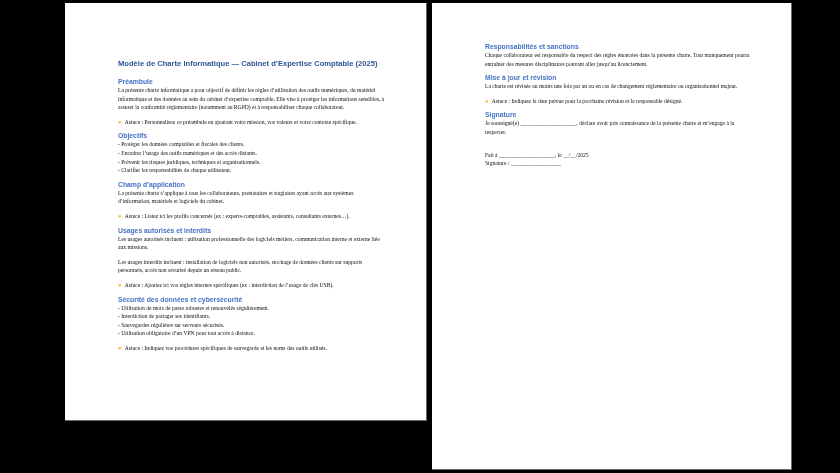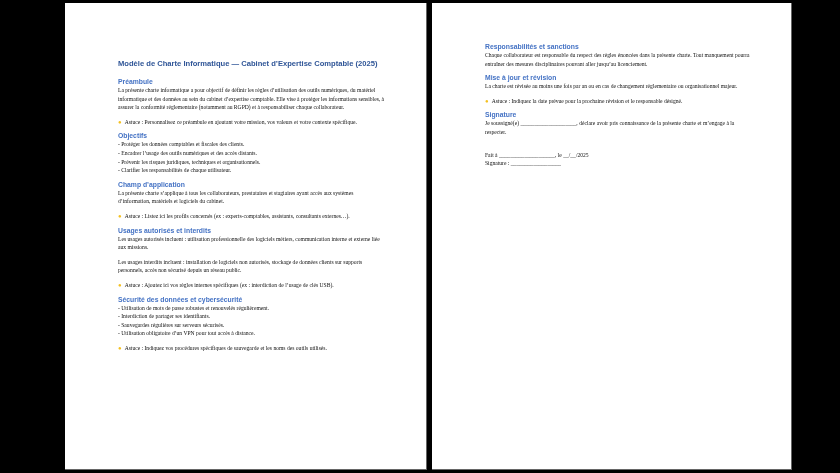--- a/index.html
+++ b/index.html
@@ -1,18 +1,18 @@
 <!DOCTYPE html>
 <html><head>
 <meta charset="utf-8">
 <style>
   html, body { margin:0; padding:0; }
   body { width:840px; height:473px; background:#000; position:relative; overflow:hidden; font-family:"Liberation Serif", serif; }
   .page { position:absolute; top:3px; background:#fff; border-right:1px solid #666; border-bottom:1px solid #666; box-sizing:border-box; }
-  #page1 { left:65px; width:362px; height:467px; }
+  #page1 { left:65px; width:362px; height:418px; }
   #page2 { left:432px; width:360px; height:467px; }
   .content { position:absolute; left:53px; right:40px; }
   #page1 .content { top:56px; }
   #page2 .content { top:40px; }
   .title { font-family:"Liberation Sans", sans-serif; font-weight:bold; color:#2f5597; font-size:7.6px; margin:0 0 10px 0; }
   h2 { font-family:"Liberation Sans", sans-serif; font-weight:bold; color:#4472c4; font-size:6.8px; margin:0 0 1px 0; }
   p { margin:0 0 6px 0; font-size:5.6px; line-height:8.6px; color:#111; }
   .list { margin:0 0 6px 0; }
   .list div { font-size:5.6px; line-height:8.6px; color:#111; }
   .section { margin-bottom:3px; }

